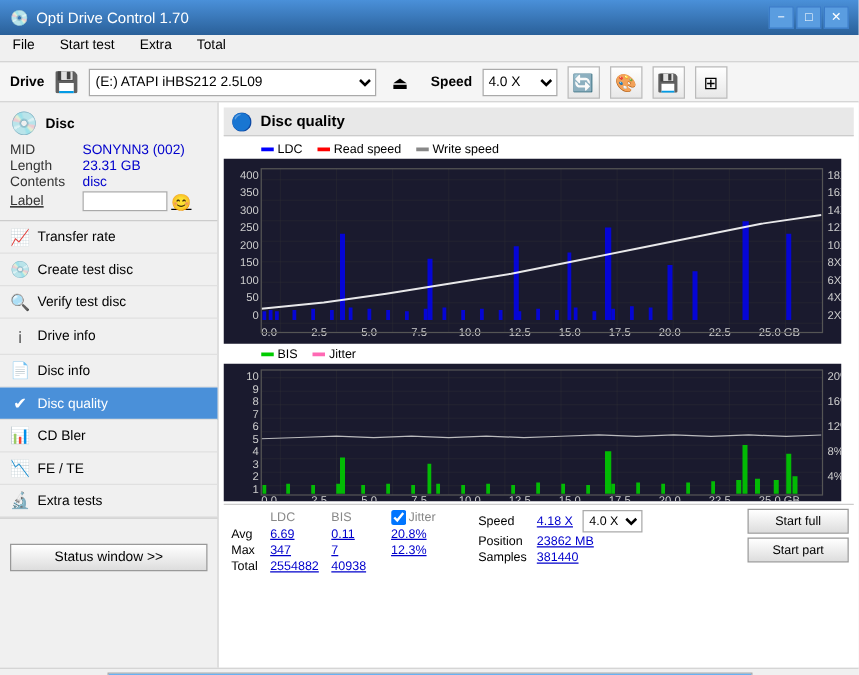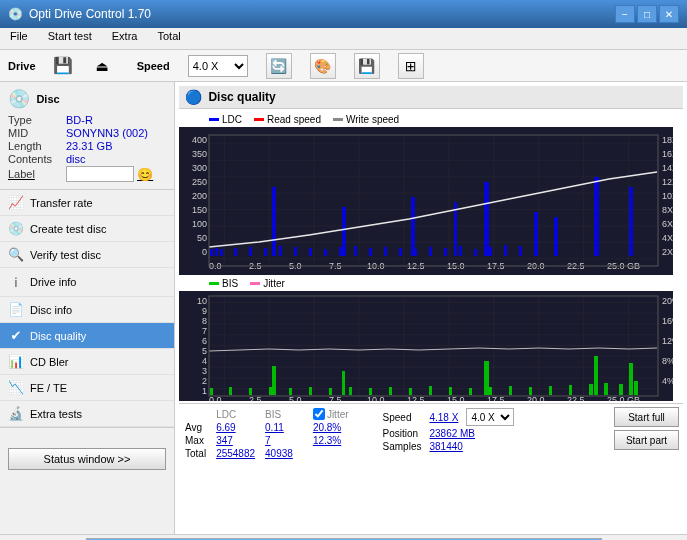--- a/index.html
+++ b/index.html
@@ -44,21 +44,21 @@
     }
     
     
     #drivebar {
       background: #f5f5f5;
       border-bottom: 1px solid #ccc;
       height: 32px;
       display: flex;
       align-items: center;
       padding: 0 8px;
-      gap: 18px;
+      gap: 8px;
     }
     .drive-label { font-weight: bold; font-size: 11px; }
     #drive-select {
       height: 22px;
       border: 1px solid #aaa;
       background: white;
       font-size: 11px;
       width: 230px;
     }
     .speed-label { font-weight: bold; }
@@ -173,21 +173,21 @@
     .stats-table td { padding: 1px 8px 1px 2px; }
     .stats-header { color: #888; font-size: 10px; }
     .stats-blue { color: #0000cc; text-decoration: underline; }
     
     .speed-stats { font-size: 10px; }
     .speed-stats table { border-collapse: collapse; }
     .speed-stats td { padding: 1px 4px; }
     
     .start-btns { display: flex; flex-direction: column; gap: 3px; margin-left: auto; }
     .start-btn {
-      width: 65px; height: 20px;
+      width: 81px; height: 20px;
       background: linear-gradient(to bottom, #fff, #ddd);
       border: 1px solid #999;
       font-size: 10px;
       cursor: pointer;
     }
     
     
     #statusbar {
       height: 20px;
       background: #f0f0f0;
@@ -238,43 +238,42 @@
 <div id="menubar">
   <span class="menu-item">File</span>
   <span class="menu-item">Start test</span>
   <span class="menu-item">Extra</span>
   <span class="menu-item">Total</span>
 </div>
 
 <div id="drivebar">
   <span class="drive-label">Drive</span>
   <span style="font-size:16px;">💾</span>
+  <select id="drive-select">
+    <option>(E:) ATAPI iHBS212  2.5L09</option>
+  </select>
   <span style="font-size:14px; margin-left:4px;">⏏</span>
   <span class="speed-label" style="margin-left:10px;">Speed</span>
   <select id="speed-select">
     <option>4.0 X</option>
   </select>
   <button class="icon-btn" title="Refresh">🔄</button>
   <button class="icon-btn">🎨</button>
   <button class="icon-btn">💾</button>
   <button class="icon-btn">⊞</button>
 </div>
 
 <div id="main">
 
   <div id="sidebar">
 
     <div id="disc-panel">
       <div class="disc-header">
         <span class="disc-icon">💿</span>
         <span>Disc</span>
-      </div>
-      <div class="disc-row">
-        <span class="disc-key">Type</span>
-        <span class="disc-val">BD-R</span>
       </div>
       <div class="disc-row">
         <span class="disc-key">MID</span>
         <span class="disc-val">SONYNN3 (002)</span>
       </div>
       <div class="disc-row">
         <span class="disc-key">Length</span>
         <span class="disc-val">23.31 GB</span>
       </div>
       <div class="disc-row">

